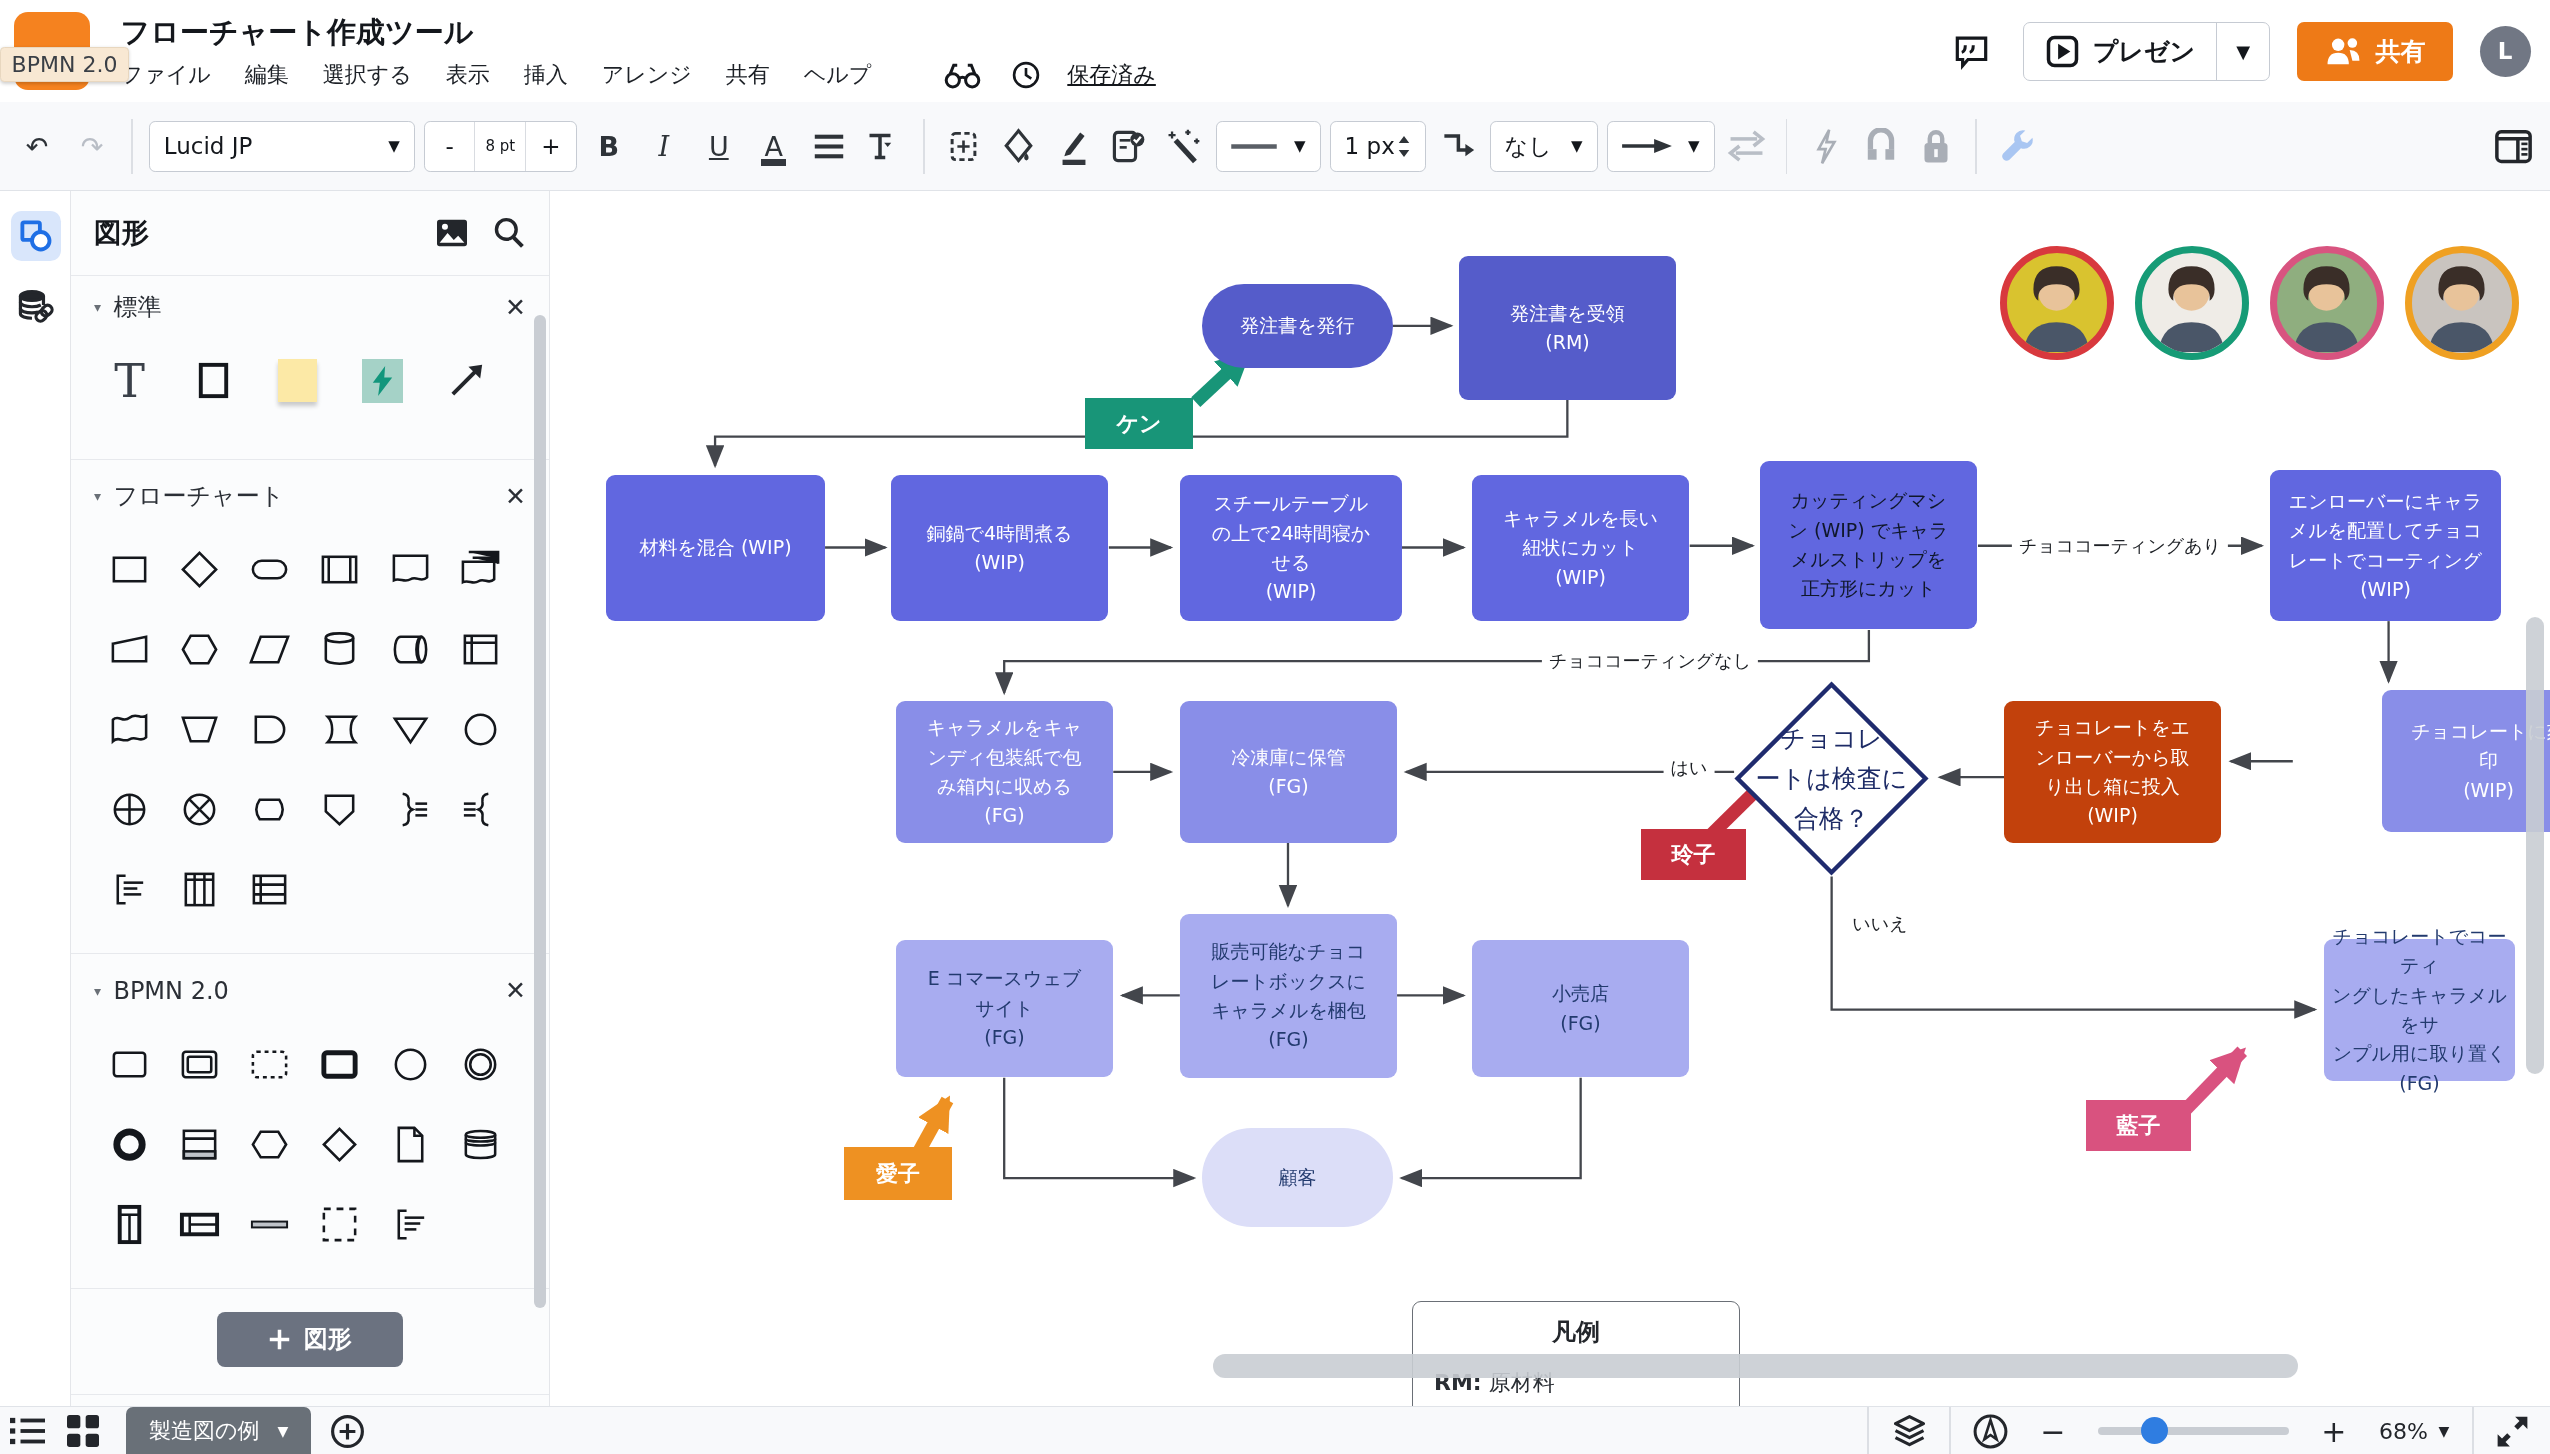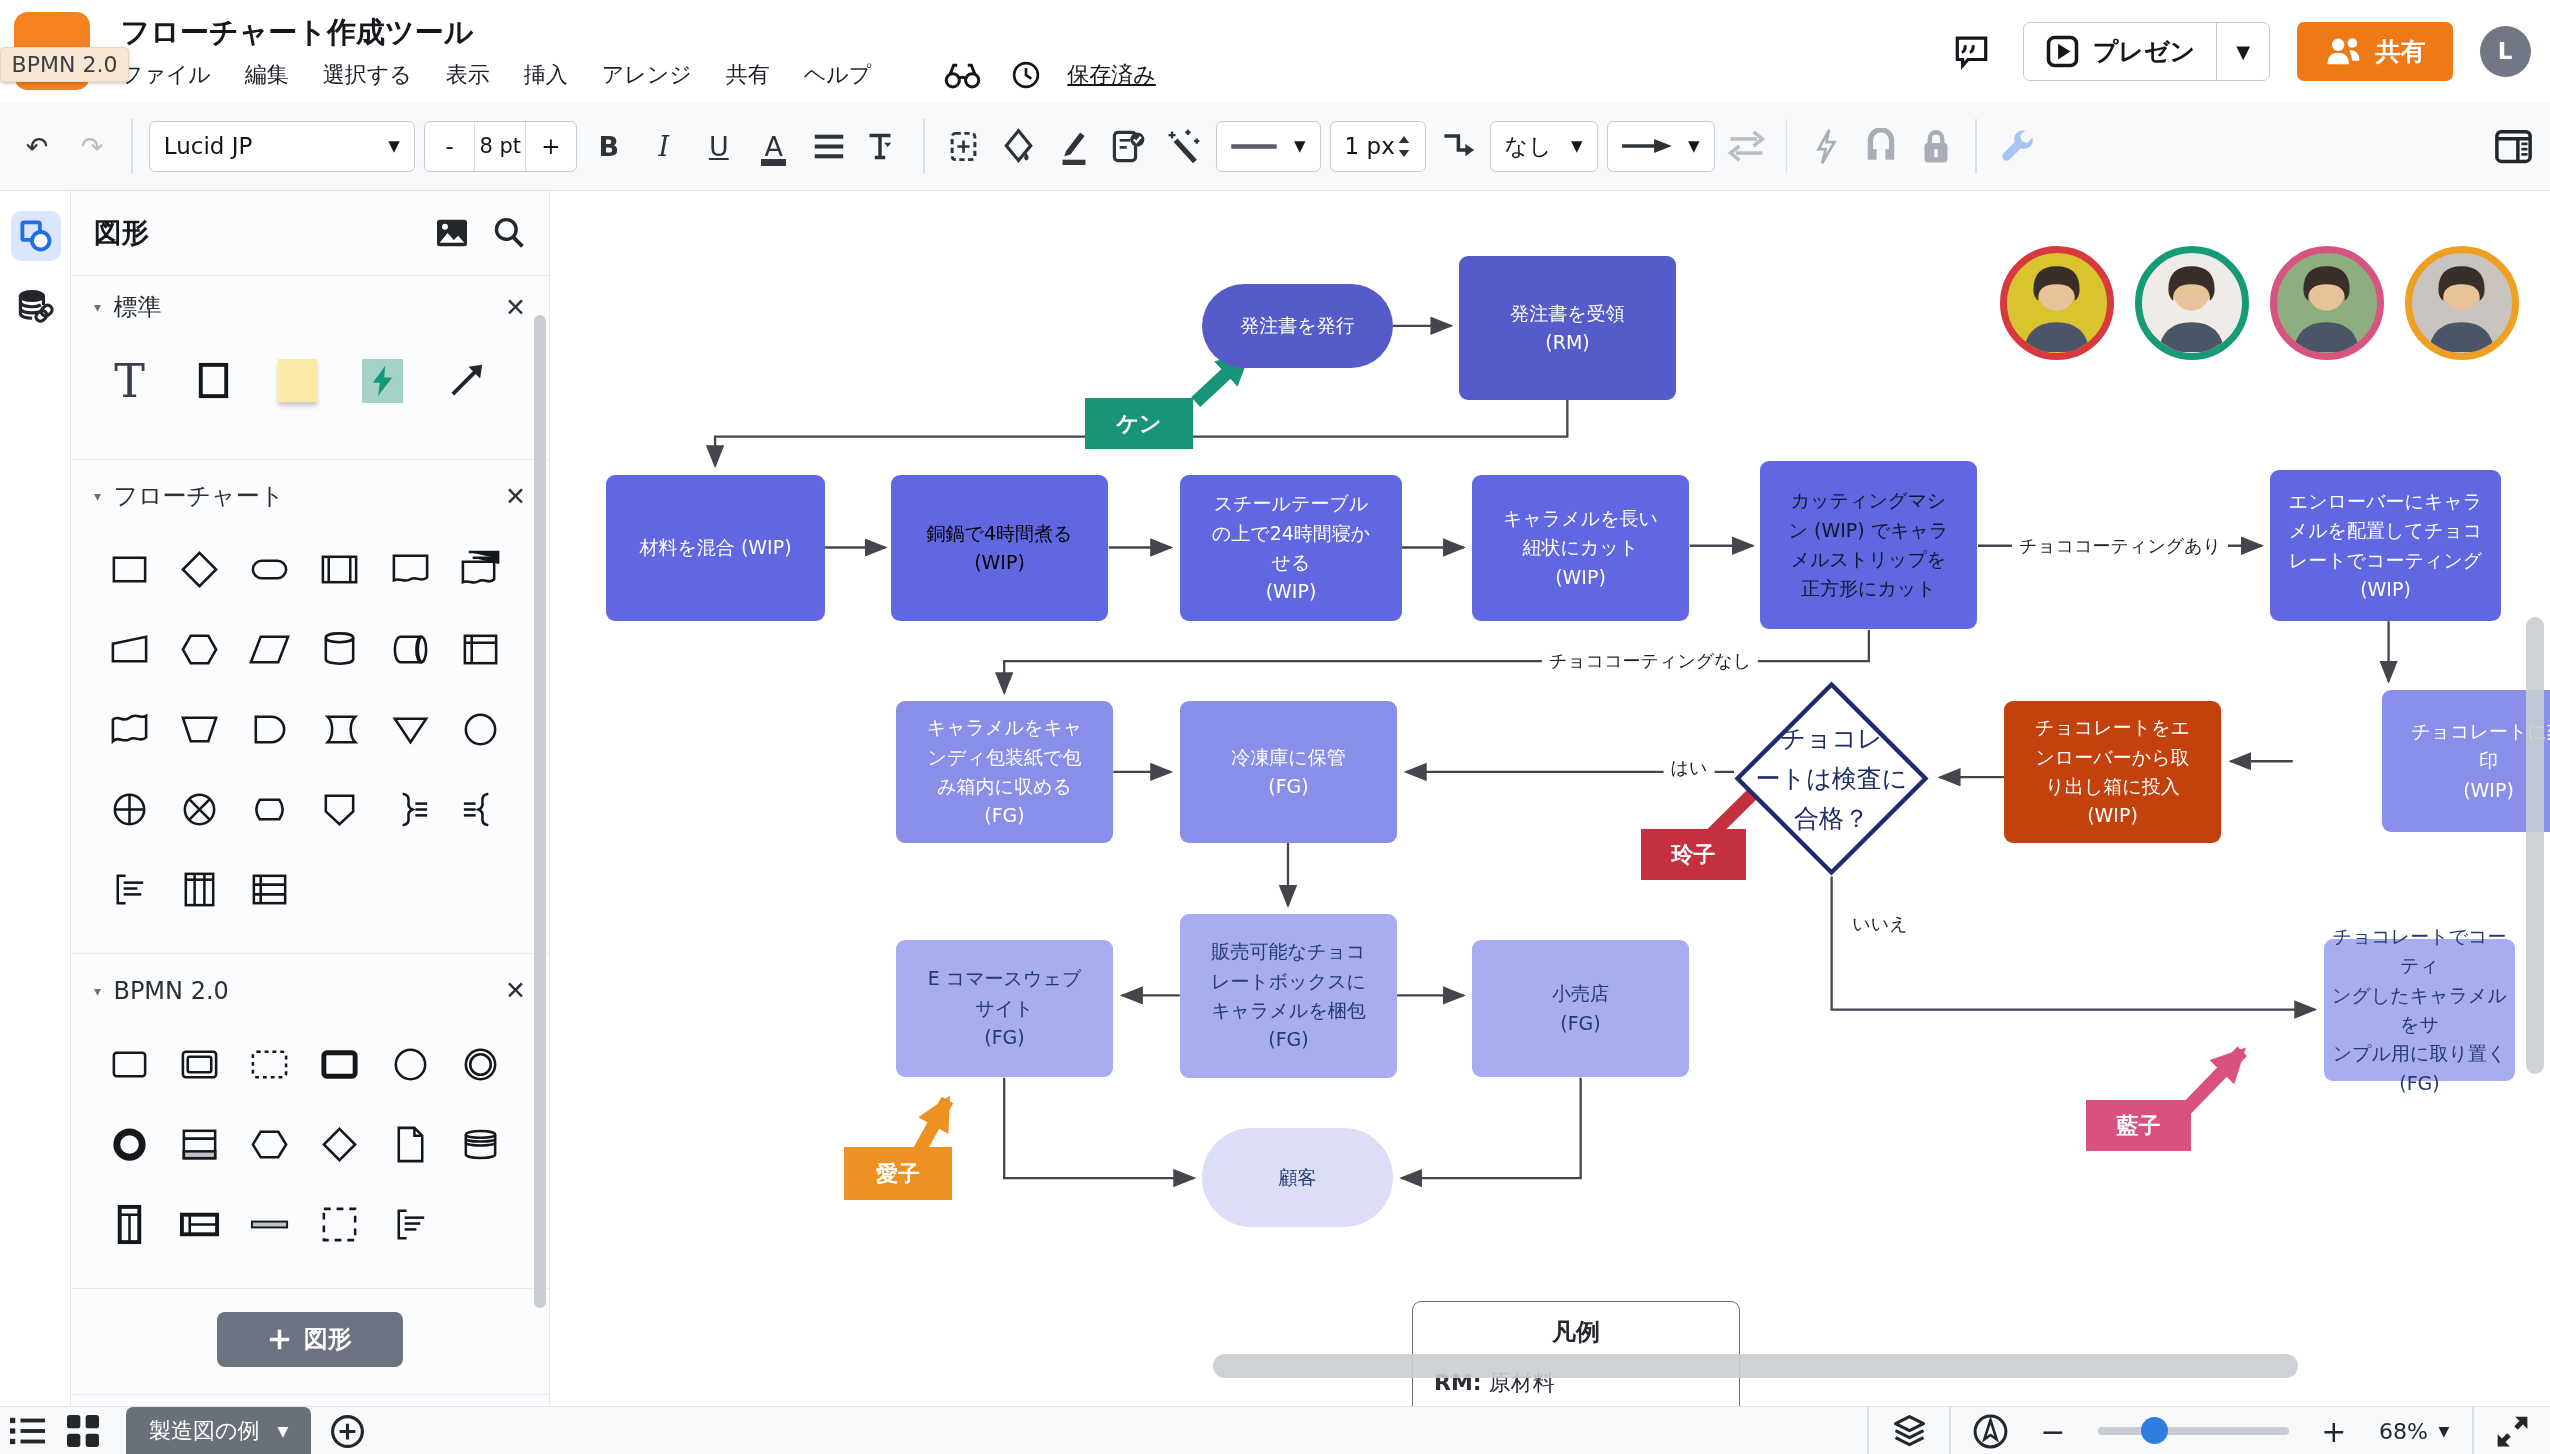--- a/index.html
+++ b/index.html
@@ -35,21 +35,21 @@
     display:flex; align-items:center; padding:0 14px; gap:9px; }
   .tb-btn { min-width:46px; height:57px; display:flex; align-items:center; justify-content:center; border-radius:5.3px; font-size:27px; color:#2e3338; }
   .tb-btn.dis { color:#b9bec6; }
   .tb-div { width:1.8px; height:55px; background:#dcdfe4; margin:0 7px; flex:0 0 auto; }
   .tb-select { display:flex; align-items:center; justify-content:space-between; height:51px; background:#fff;
     border:1.8px solid #c6cbd3; border-radius:6.2px; padding:0 14px; font-size:23px; color:#14171c; }
   .tb-caret { font-size:15px; color:#14171c; margin-left:12.4px; }
   .font-box { width:266px; }
   .size-box { width:153px; padding:0; }
   .size-box .seg { flex:1; display:flex; align-items:center; justify-content:center; height:100%; font-size:23px; }
-  .size-box .seg.mid { border-left:1.8px solid #d9dce1; border-right:1.8px solid #d9dce1; font-size:21px; }
+  .size-box .seg.mid { border-left:1.8px solid #d9dce1; border-right:1.8px solid #d9dce1; font-size:15px; }
   .fmt { font-size:27px; width:44px; }
   .fmt.b { font-weight:bold; }
   .fmt.i { font-style:italic; font-family:"DejaVu Serif",serif; }
   .fmt.u { text-decoration:underline; }
   .acolor { position:relative; }
   .acolor::after { content:""; position:absolute; left:10.6px; right:10.6px; bottom:9px; height:6.2px; background:#33373d; }
   .linestyle-box { width:105px; } .width-box { width:96px; } .end-box { width:108px; }
   svg.ic { display:block; }
   .spacer { flex:1; }
 
@@ -750,21 +750,21 @@
         <path d="M412,1090 L448,1025" stroke="#ee9122" stroke-width="15" marker-end="url(#mkO)"></path>
         <path d="M1840,1040 L1908,970" stroke="#d9527f" stroke-width="15" marker-end="url(#mkP)"></path>
       </g>
     </svg>
 
     <div id="nodes">
         <div class="node" style="left: 652px; top: 93px; width: 191px; height: 84px; background: rgb(85, 92, 202); color: rgb(255, 255, 255); border-radius: 42px;">発注書を発行</div>
         <div class="node" style="left: 909px; top: 65px; width: 217px; height: 144px; background: rgb(85, 92, 202); color: rgb(255, 255, 255);">発注書を受領
 (RM)</div>
         <div class="node" style="left: 56px; top: 284px; width: 219px; height: 146px; background: rgb(97, 103, 224); color: rgb(255, 255, 255);">材料を混合 (WIP)</div>
-        <div class="node" style="left: 341px; top: 284px; width: 217px; height: 146px; background: rgb(97, 103, 224); color: #000000;">銅鍋で4時間煮る
+        <div class="node" style="left: 341px; top: 284px; width: 217px; height: 146px; background: rgb(97, 103, 224); color: #ffffff;">銅鍋で4時間煮る
 (WIP)</div>
         <div class="node" style="left: 630px; top: 284px; width: 222px; height: 146px; background: rgb(97, 103, 224); color: rgb(255, 255, 255);">スチールテーブル
 の上で24時間寝か
 せる
 (WIP)</div>
         <div class="node" style="left: 922px; top: 284px; width: 217px; height: 146px; background: rgb(97, 103, 224); color: rgb(255, 255, 255);">キャラメルを長い
 紐状にカット
 (WIP)</div>
         <div class="node" style="left: 1210px; top: 270px; width: 217px; height: 168px; background: rgb(97, 103, 224); color: #0f172a;">カッティングマシ
 ン (WIP) でキャラ

